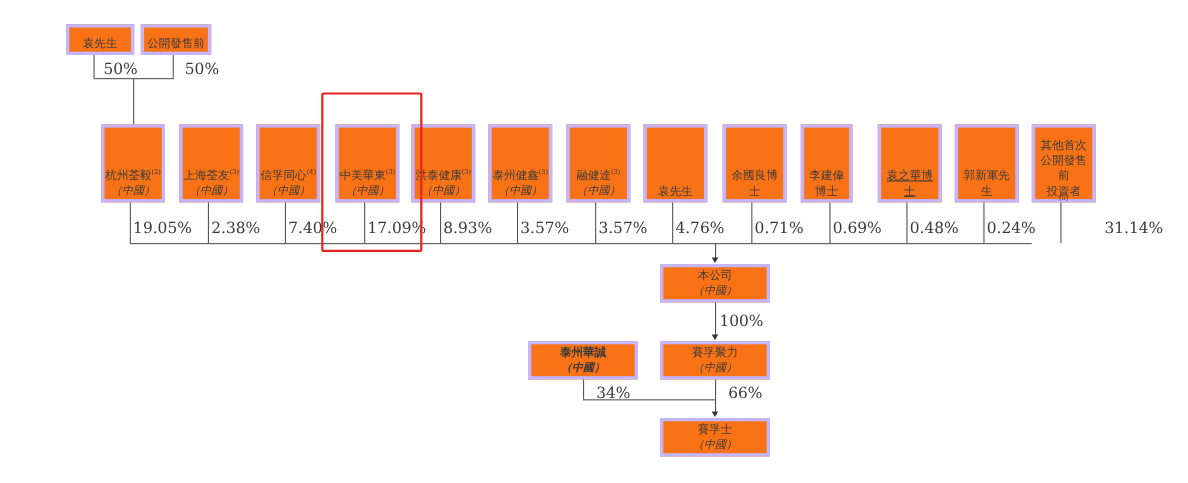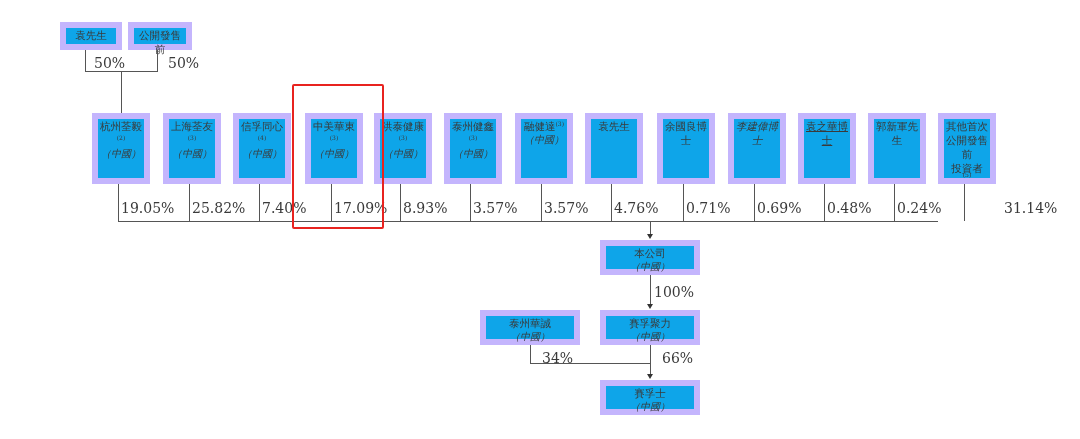--- a/index.html
+++ b/index.html
@@ -1,19 +1,19 @@
 <!DOCTYPE html>
 <html><head>
 <meta charset="utf-8">
 <style>
   html, body { margin: 0; padding: 0; background: #ffffff; }
   body { width: 1080px; height: 439px; position: relative; overflow: hidden;
          font-family: "DejaVu Serif", "Liberation Serif", serif; color: #333; }
-  .box { position: absolute; border: 6px solid #c4b5fd; background: #0ea5e9; box-sizing: border-box;
-         display: flex; flex-direction: column; align-items: center; justify-content: flex-start;
+  .box { position: absolute; border: 3px solid #c4b5fd; background: #f97316; box-sizing: border-box;
+         display: flex; flex-direction: column; align-items: center; justify-content: flex-end;
          text-align: center; font-size: 10.5px; line-height: 14px; color: #3a3a3a; }
   .box .sub { font-style: italic; font-size: 10px; }
   .box sup { font-size: 6px; vertical-align: super; line-height: 0; }
   .pct { position: absolute; font-size: 14px; color: #3a3a3a; white-space: nowrap; }
   .hl { position: absolute; height: 1px; background: #555; }
   .vl { position: absolute; width: 1px; background: #555; }
   .arrow { position: absolute; width: 0; height: 0; border-left: 3px solid transparent;
            border-right: 3px solid transparent; border-top: 5px solid #333; }
   .highlight { position: absolute; border: 2px solid #e8231f; border-radius: 2px; box-sizing: border-box; }
 </style>
@@ -38,21 +38,21 @@
       <span><span>杭州荃毅</span><sup>(2)</sup></span>
       <span class="sub">（中國）</span>
     </div>
     <div class="vl" style="left: 118px; top: 184px; height: 37px;"></div>
     <span class="pct" style="left: 121px; top: 200px;">19.05%</span>
     <div class="box" style="left: 163px; top: 113px; width: 58px; height: 71px;">
       <span><span>上海荃友</span><sup>(3)</sup></span>
       <span class="sub">（中國）</span>
     </div>
     <div class="vl" style="left: 189px; top: 184px; height: 37px;"></div>
-    <span class="pct" style="left: 192px; top: 200px;">25.82%</span>
+    <span class="pct" style="left: 192px; top: 200px;">2.38%</span>
     <div class="box" style="left: 233px; top: 113px; width: 58px; height: 71px;">
       <span><span>信孚同心</span><sup>(4)</sup></span>
       <span class="sub">（中國）</span>
     </div>
     <div class="vl" style="left: 259px; top: 184px; height: 37px;"></div>
     <span class="pct" style="left: 262px; top: 200px;">7.40%</span>
     <div class="box" style="left: 305px; top: 113px; width: 58px; height: 71px;">
       <span><span>中美華東</span><sup>(3)</sup></span>
       <span class="sub">（中國）</span>
     </div>
@@ -79,21 +79,21 @@
     <div class="box" style="left: 585px; top: 113px; width: 58px; height: 71px;">
       <span><span>袁先生</span></span>
     </div>
     <div class="vl" style="left: 611px; top: 184px; height: 37px;"></div>
     <span class="pct" style="left: 614px; top: 200px;">4.76%</span>
     <div class="box" style="left: 657px; top: 113px; width: 58px; height: 71px;">
       <span><span>余國良博士</span></span>
     </div>
     <div class="vl" style="left: 683px; top: 184px; height: 37px;"></div>
     <span class="pct" style="left: 686px; top: 200px;">0.71%</span>
-    <div class="box" style="left: 728px; top: 113px; width: 58px; height: 71px; font-style: italic;">
+    <div class="box" style="left: 728px; top: 113px; width: 47px; height: 71px;">
       <span><span>李建偉博士</span></span>
     </div>
     <div class="vl" style="left: 754px; top: 184px; height: 37px;"></div>
     <span class="pct" style="left: 757px; top: 200px;">0.69%</span>
     <div class="box" style="left: 798px; top: 113px; width: 58px; height: 71px; text-decoration: underline;">
       <span><span>袁之華博士</span></span>
     </div>
     <div class="vl" style="left: 824px; top: 184px; height: 37px;"></div>
     <span class="pct" style="left: 827px; top: 200px;">0.48%</span>
     <div class="box" style="left: 868px; top: 113px; width: 58px; height: 71px;">
@@ -116,21 +116,21 @@
 <div class="arrow" style="left:647px;top:234px;"></div>
 
 <div class="box" style="left:600px;top:240px;width:100px;height:35px;">
   <span>本公司</span>
   <span class="sub">（中國）</span>
 </div>
 <div class="vl" style="left:650px;top:275px;height:30px;"></div>
 <div class="arrow" style="left:647px;top:304px;"></div>
 <span class="pct" style="left:654px;top:284px;">100%</span>
 
-<div class="box" style="left:480px;top:310px;width:100px;height:35px;">
+<div class="box" style="left:480px;top:310px;width:100px;height:35px;font-weight:bold;">
   <span>泰州華誠</span>
   <span class="sub">（中國）</span>
 </div>
 <div class="box" style="left:600px;top:310px;width:100px;height:35px;">
   <span>賽孚聚力</span>
   <span class="sub">（中國）</span>
 </div>
 <div class="vl" style="left:530px;top:345px;height:18px;"></div>
 <div class="hl" style="left:530px;top:363px;width:121px;"></div>
 <div class="vl" style="left:650px;top:345px;height:30px;"></div>

